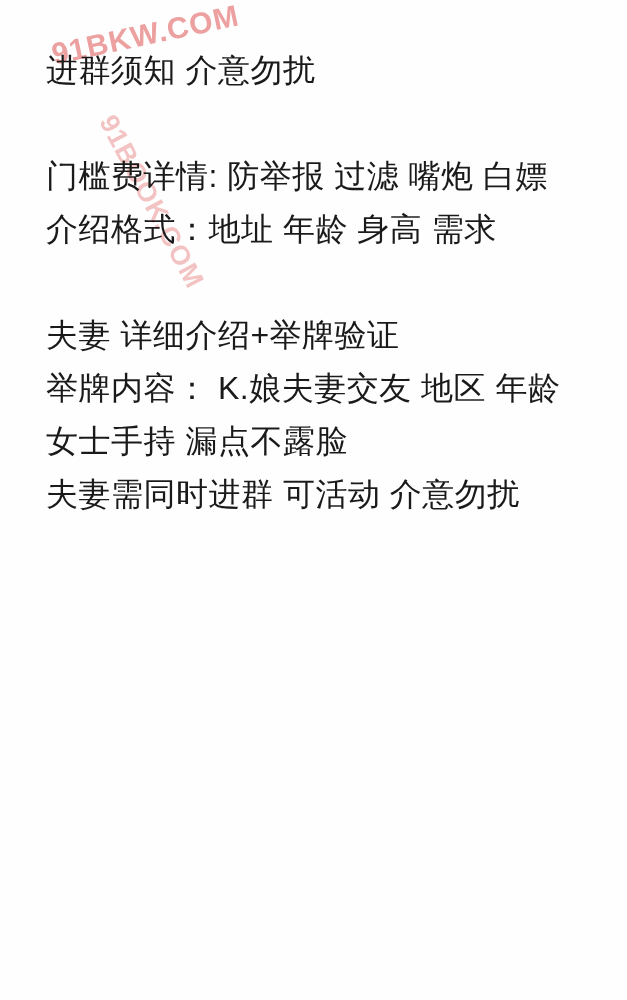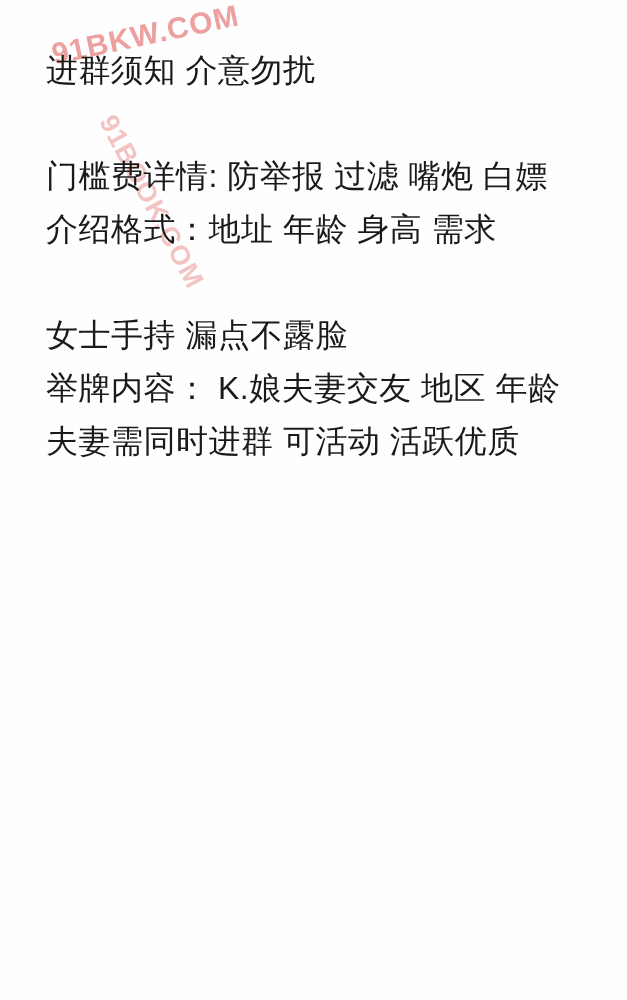--- a/index.html
+++ b/index.html
@@ -80,18 +80,19 @@
 
     <div class="line">进群须知 介意勿扰</div>
 
     <div class="line blank"></div>
 
     <div class="line">门槛费详情: 防举报 过滤 嘴炮 白嫖</div>
     <div class="line">介绍格式：地址 年龄 身高 需求</div>
 
     <div class="line blank"></div>
 
+    <div class="line">夫妻 详细介绍+举牌验证</div>
+    <div class="line">举牌内容： K.娘夫妻交友 地区 年龄</div>
     <div class="line">女士手持 漏点不露脸</div>
-    <div class="line">举牌内容： K.娘夫妻交友 地区 年龄</div>
-    <div class="line">夫妻需同时进群 可活动 活跃优质</div>
+    <div class="line">夫妻需同时进群 可活动 介意勿扰</div>
 
   </div>
 </div>
 
 </body></html>

